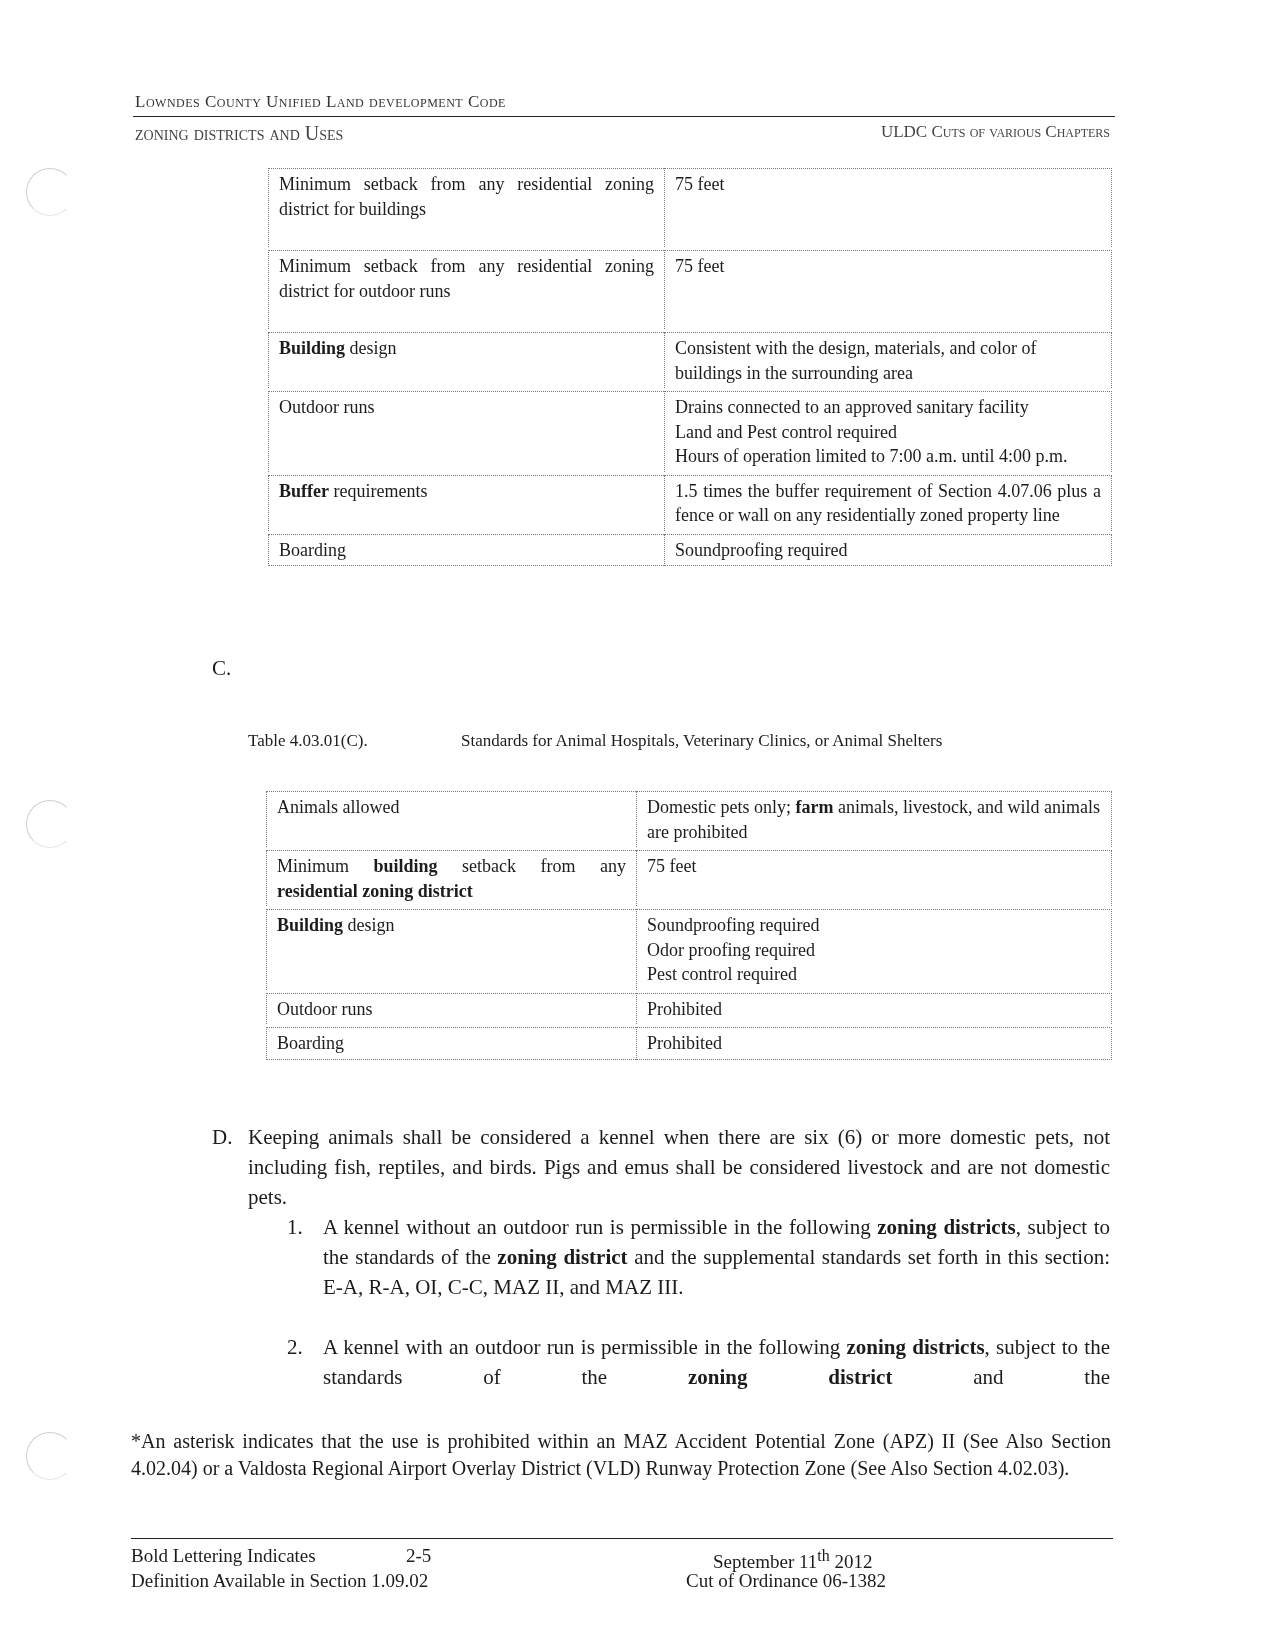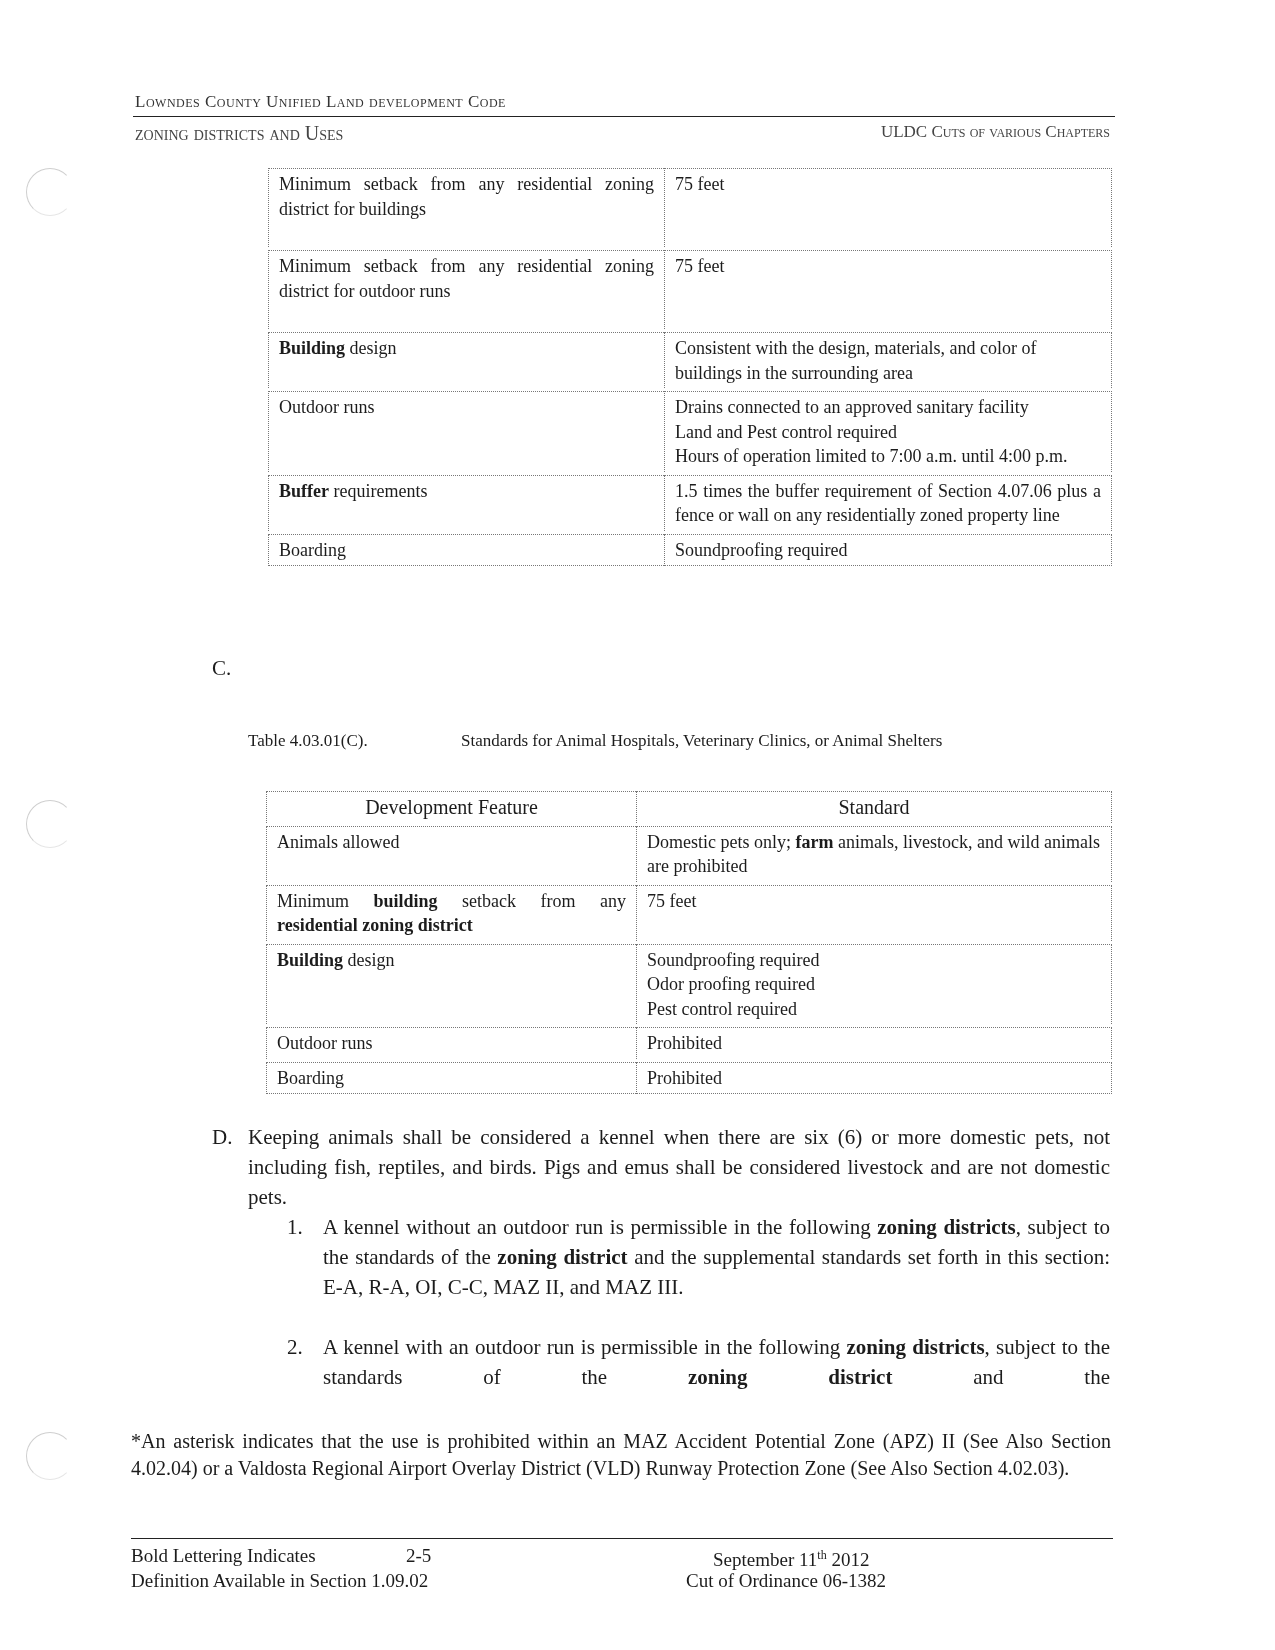--- a/index.html
+++ b/index.html
@@ -100,24 +100,20 @@
 <div class="caption" style="left:248px; top:727px; width:862px;">
   <span style="display:inline-block; width:213px; vertical-align:top;">Table 4.03.01(C).</span><span style="display:inline-block; width:645px; vertical-align:top; text-align:justify; text-align-last:left;">Standards for Animal Hospitals, Veterinary Clinics, or Animal Shelters</span>
 </div>
 
 <table class="std" style="left:266px; top:788px; width:846px;">
   <colgroup>
       <col style="width:370px">
       <col>
     </colgroup>
   <tbody>
-      <tr>
-    <th>Development Feature</th>
-    <th class="c2">Standard</th>
-  </tr>
   <tr>
     <td style="height:48px;">Animals allowed</td>
     <td class="c2">Domestic pets only; <b>farm</b> animals, livestock, and wild animals are prohibited</td>
   </tr>
   <tr>
     <td class="just">Minimum <b>building</b> setback from any <b>residential zoning district</b></td>
     <td class="c2">75 feet</td>
   </tr>
   <tr>
     <td><b>Building</b> design</td>
@@ -150,14 +146,14 @@
   <span class="lbl">2.</span>
   A kennel with an outdoor run is permissible in the following <b>zoning districts</b>, subject to the standards of the <b>zoning district</b> and the
 </div>
 
 <div class="foot-note">*An asterisk indicates that the use is prohibited within an MAZ Accident Potential Zone (APZ) II (See Also Section 4.02.04) or a Valdosta Regional Airport Overlay District (VLD) Runway Protection Zone (See Also Section 4.02.03).</div>
 
 <div class="abs ftr-line"></div>
 <div class="ftr" style="left:131px; top:1543px;">Bold Lettering Indicates</div>
 <div class="ftr" style="left:406px; top:1543px;">2-5</div>
 <div class="ftr" style="left:131px; top:1568px;">Definition Available in Section 1.09.02</div>
-<div class="ftr" style="left:713px; top:1543px;"><span>September 11</span><sup style="font-size:12px;">th</sup><span> 2012</span></div>
+<div class="ftr" style="left:713px; top:1543px;"><span>September 11</span><sup style="font-size:16px;">th</sup><span> 2012</span></div>
 <div class="ftr" style="left:686px; top:1568px;">Cut of Ordinance 06-1382</div>
 
 </body></html>

